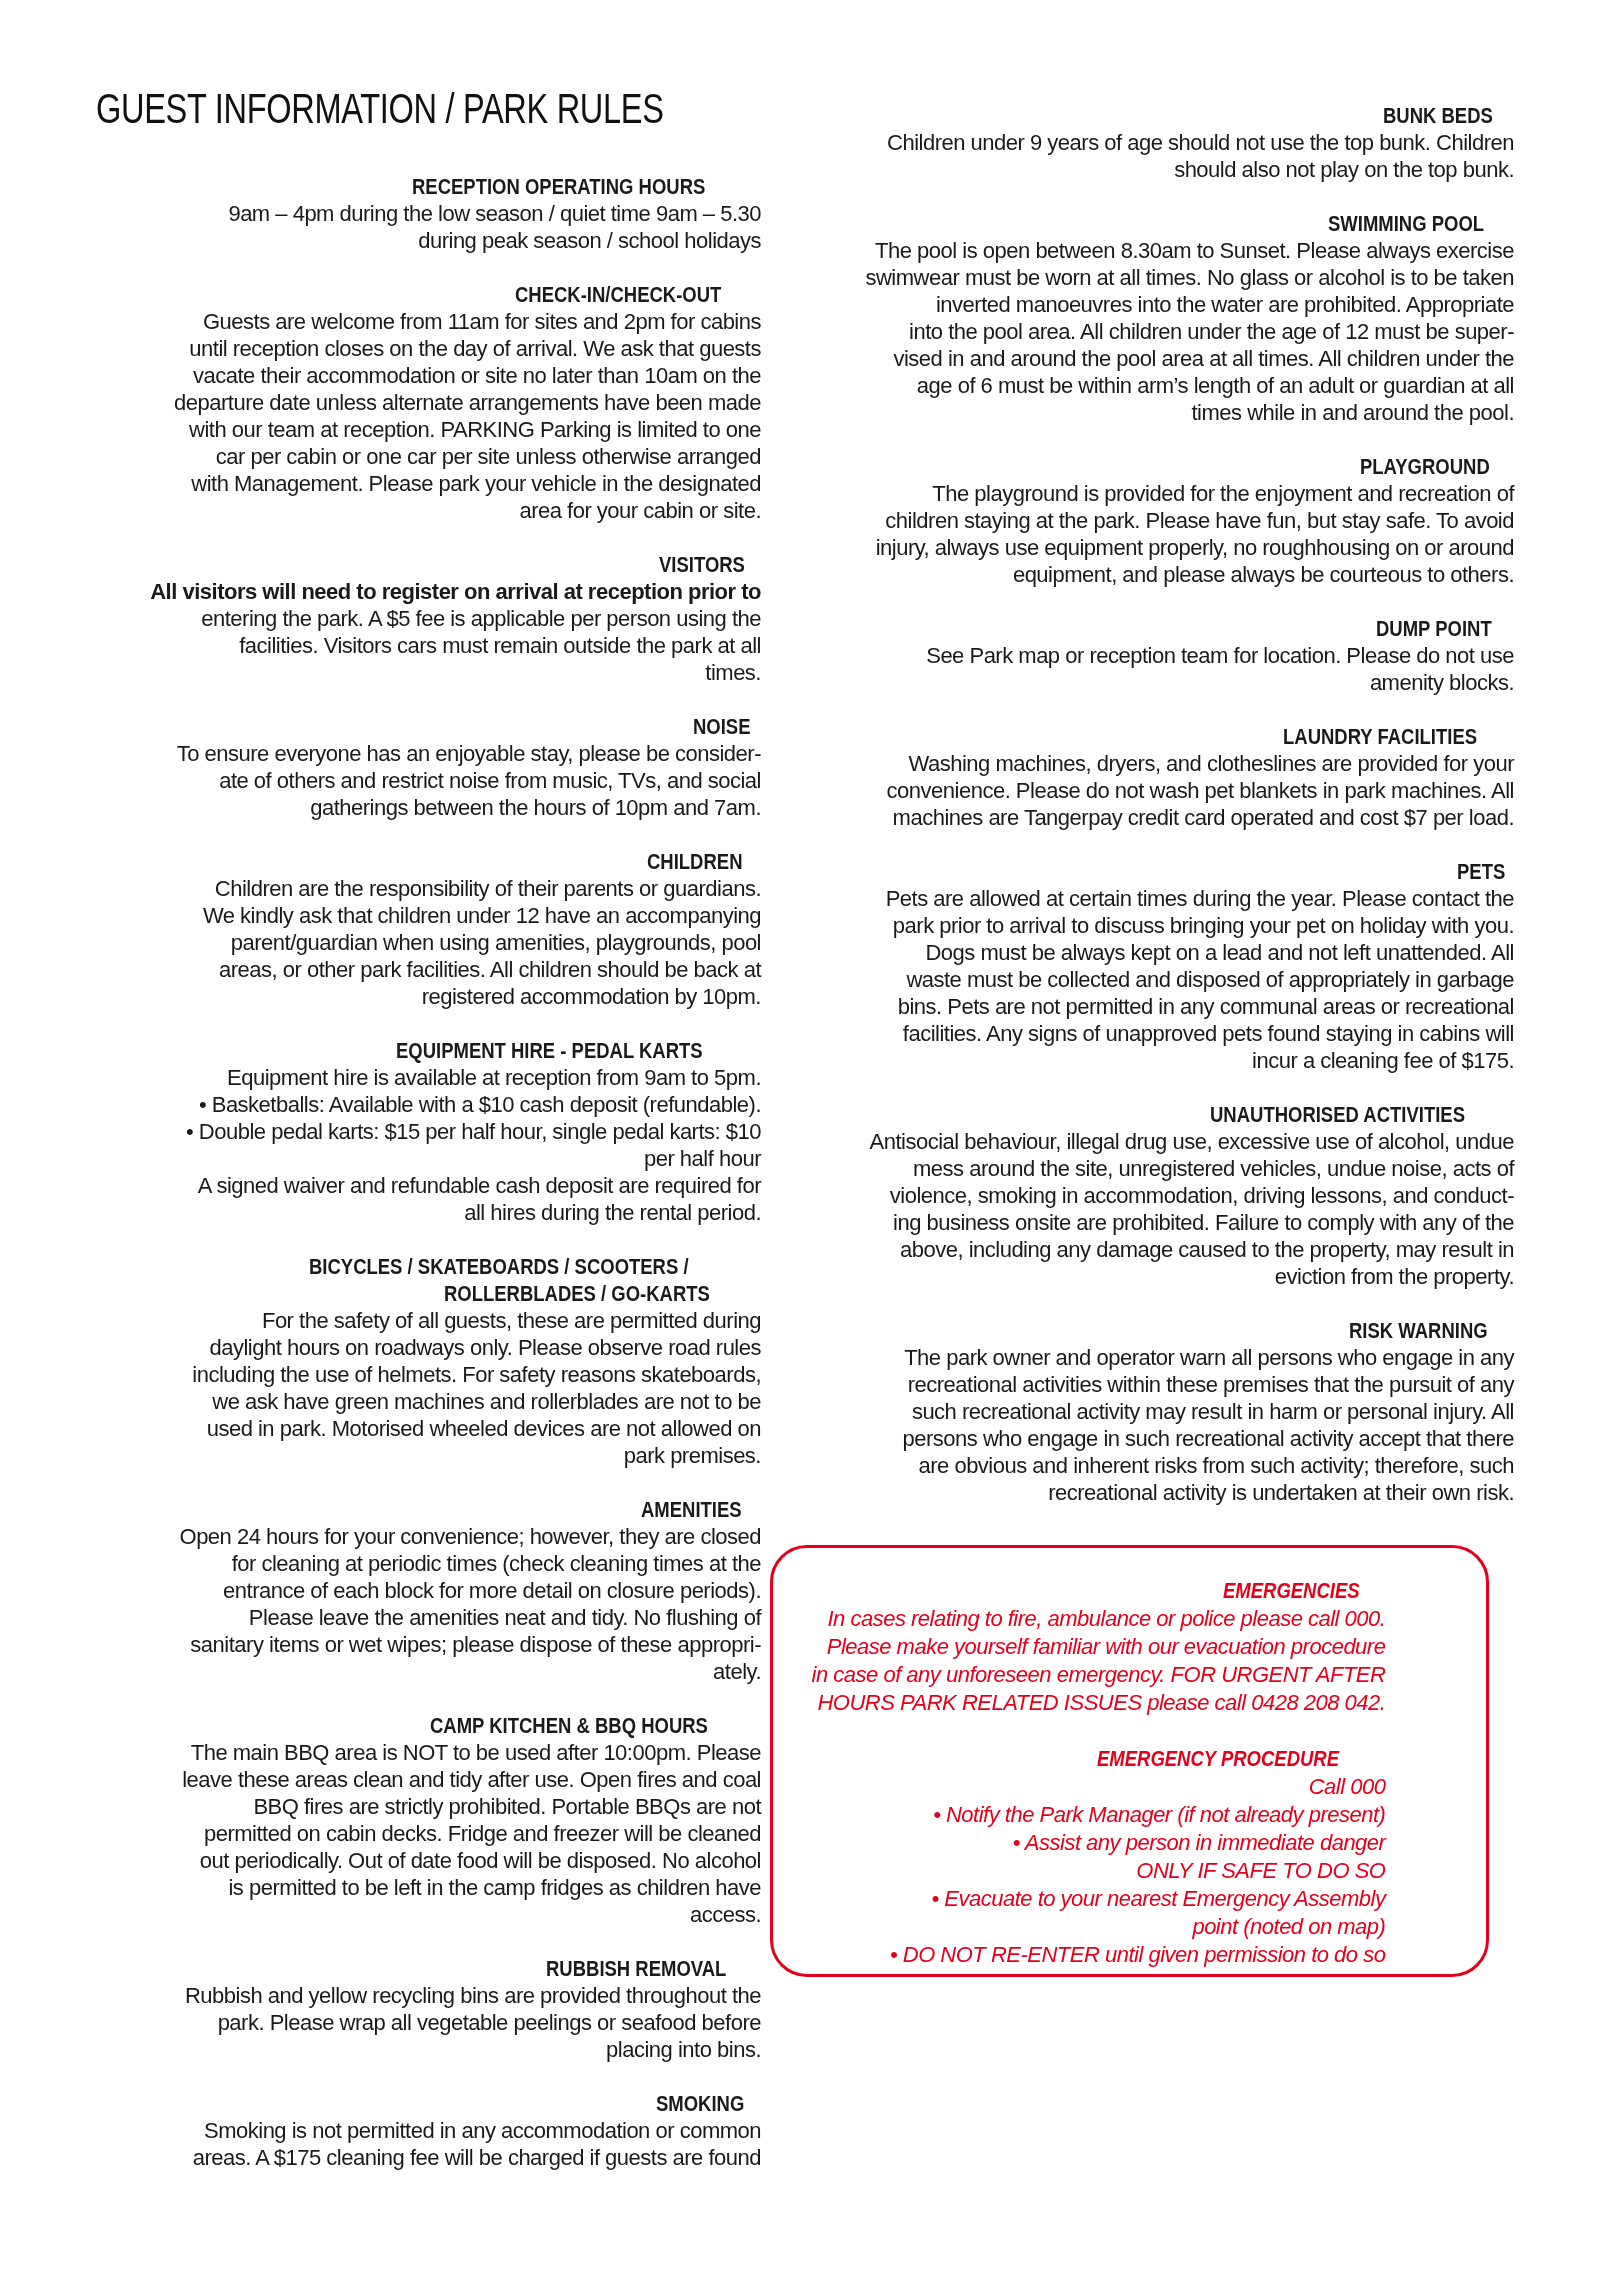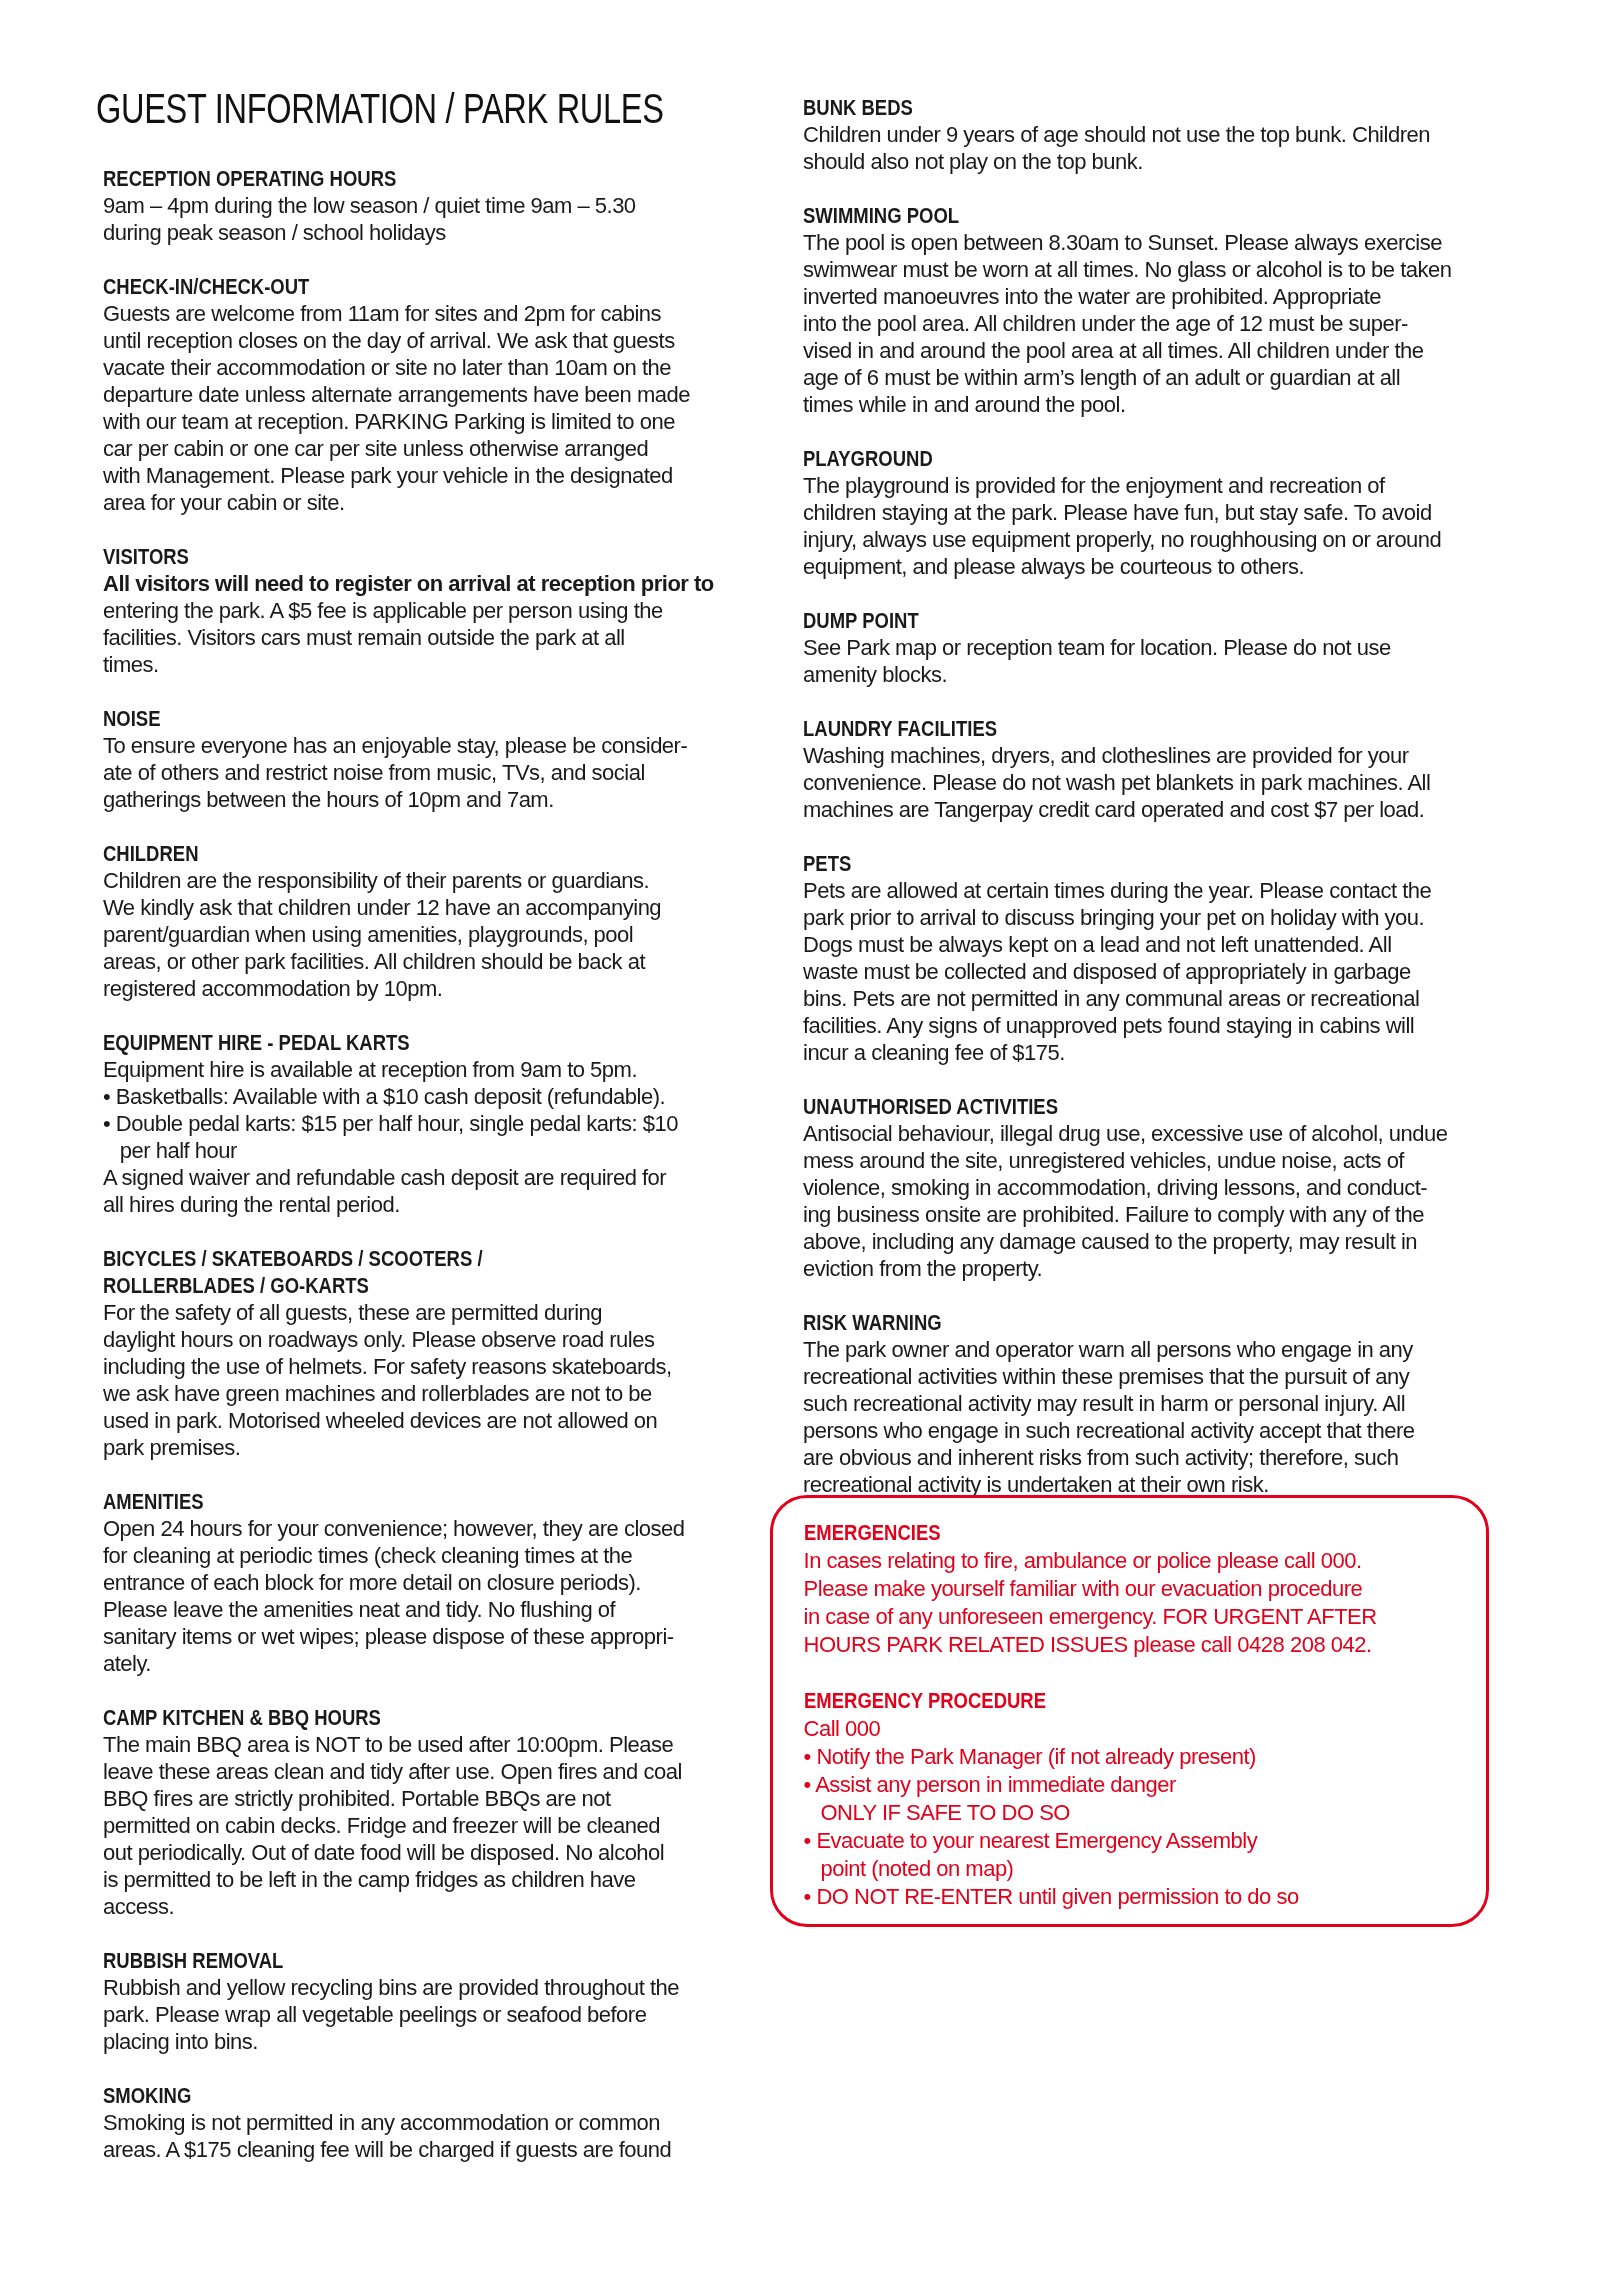--- a/index.html
+++ b/index.html
@@ -1,28 +1,28 @@
 <!DOCTYPE html>
 <html style="font-size:14px"><head>
 <meta charset="utf-8">
 <style>
   html, body { margin:0; padding:0; background:#ffffff; }
   body { width:1618px; height:2270px; position:relative; overflow:hidden; color:#1a1a1a; font-family:"Liberation Sans", sans-serif; }
   .title { position:absolute; left:96px; top:82px; font-size:42px; line-height:53px; font-weight:normal; color:#111; white-space:nowrap; transform:scaleX(0.775); transform-origin:left top; letter-spacing:-0.4px; }
   .col { position:absolute; }
   #col-left { left:99px; top:161px; width:674px; }
   #col-right { left:799px; top:90px; width:727px; }
-  .section { margin:4px; }
+  .section { margin:12px;text-align:right; }
   .section + .section { margin-top:27px; }
   #col-right .section + .section { margin-top:27px; }
   .line { font-size:22px; line-height:27px; height:27px; white-space:nowrap; letter-spacing:-0.5px; }
   #col-right .line { line-height:27px; height:27px; }
   .heading { font-weight:bold; letter-spacing:0; }
   .heading span { display:inline-block; transform:scaleX(0.84); transform-origin:left center; }
-  .emergency-box { position:absolute; left:770px; top:1495px; width:713px; height:426px; border:3.5px solid #e2001a; border-radius:37px; color:#e2001a; }
+  .emergency-box { position:absolute; left:770px; top:1545px; width:713px; height:426px; border:3.5px solid #e2001a; border-radius:37px; color:#e2001a;font-style:italic; }
   .emergency-inner { position:absolute; left:26.6px; top:17px; }
   .emergency-box .line { line-height:28px; height:28px; }
   .emergency-box .section + .section { margin-top:28px; }
 </style>
 </head>
 <body>
 
 <div class="title">GUEST INFORMATION / PARK RULES</div>
 
 <div class="col" id="col-left">

